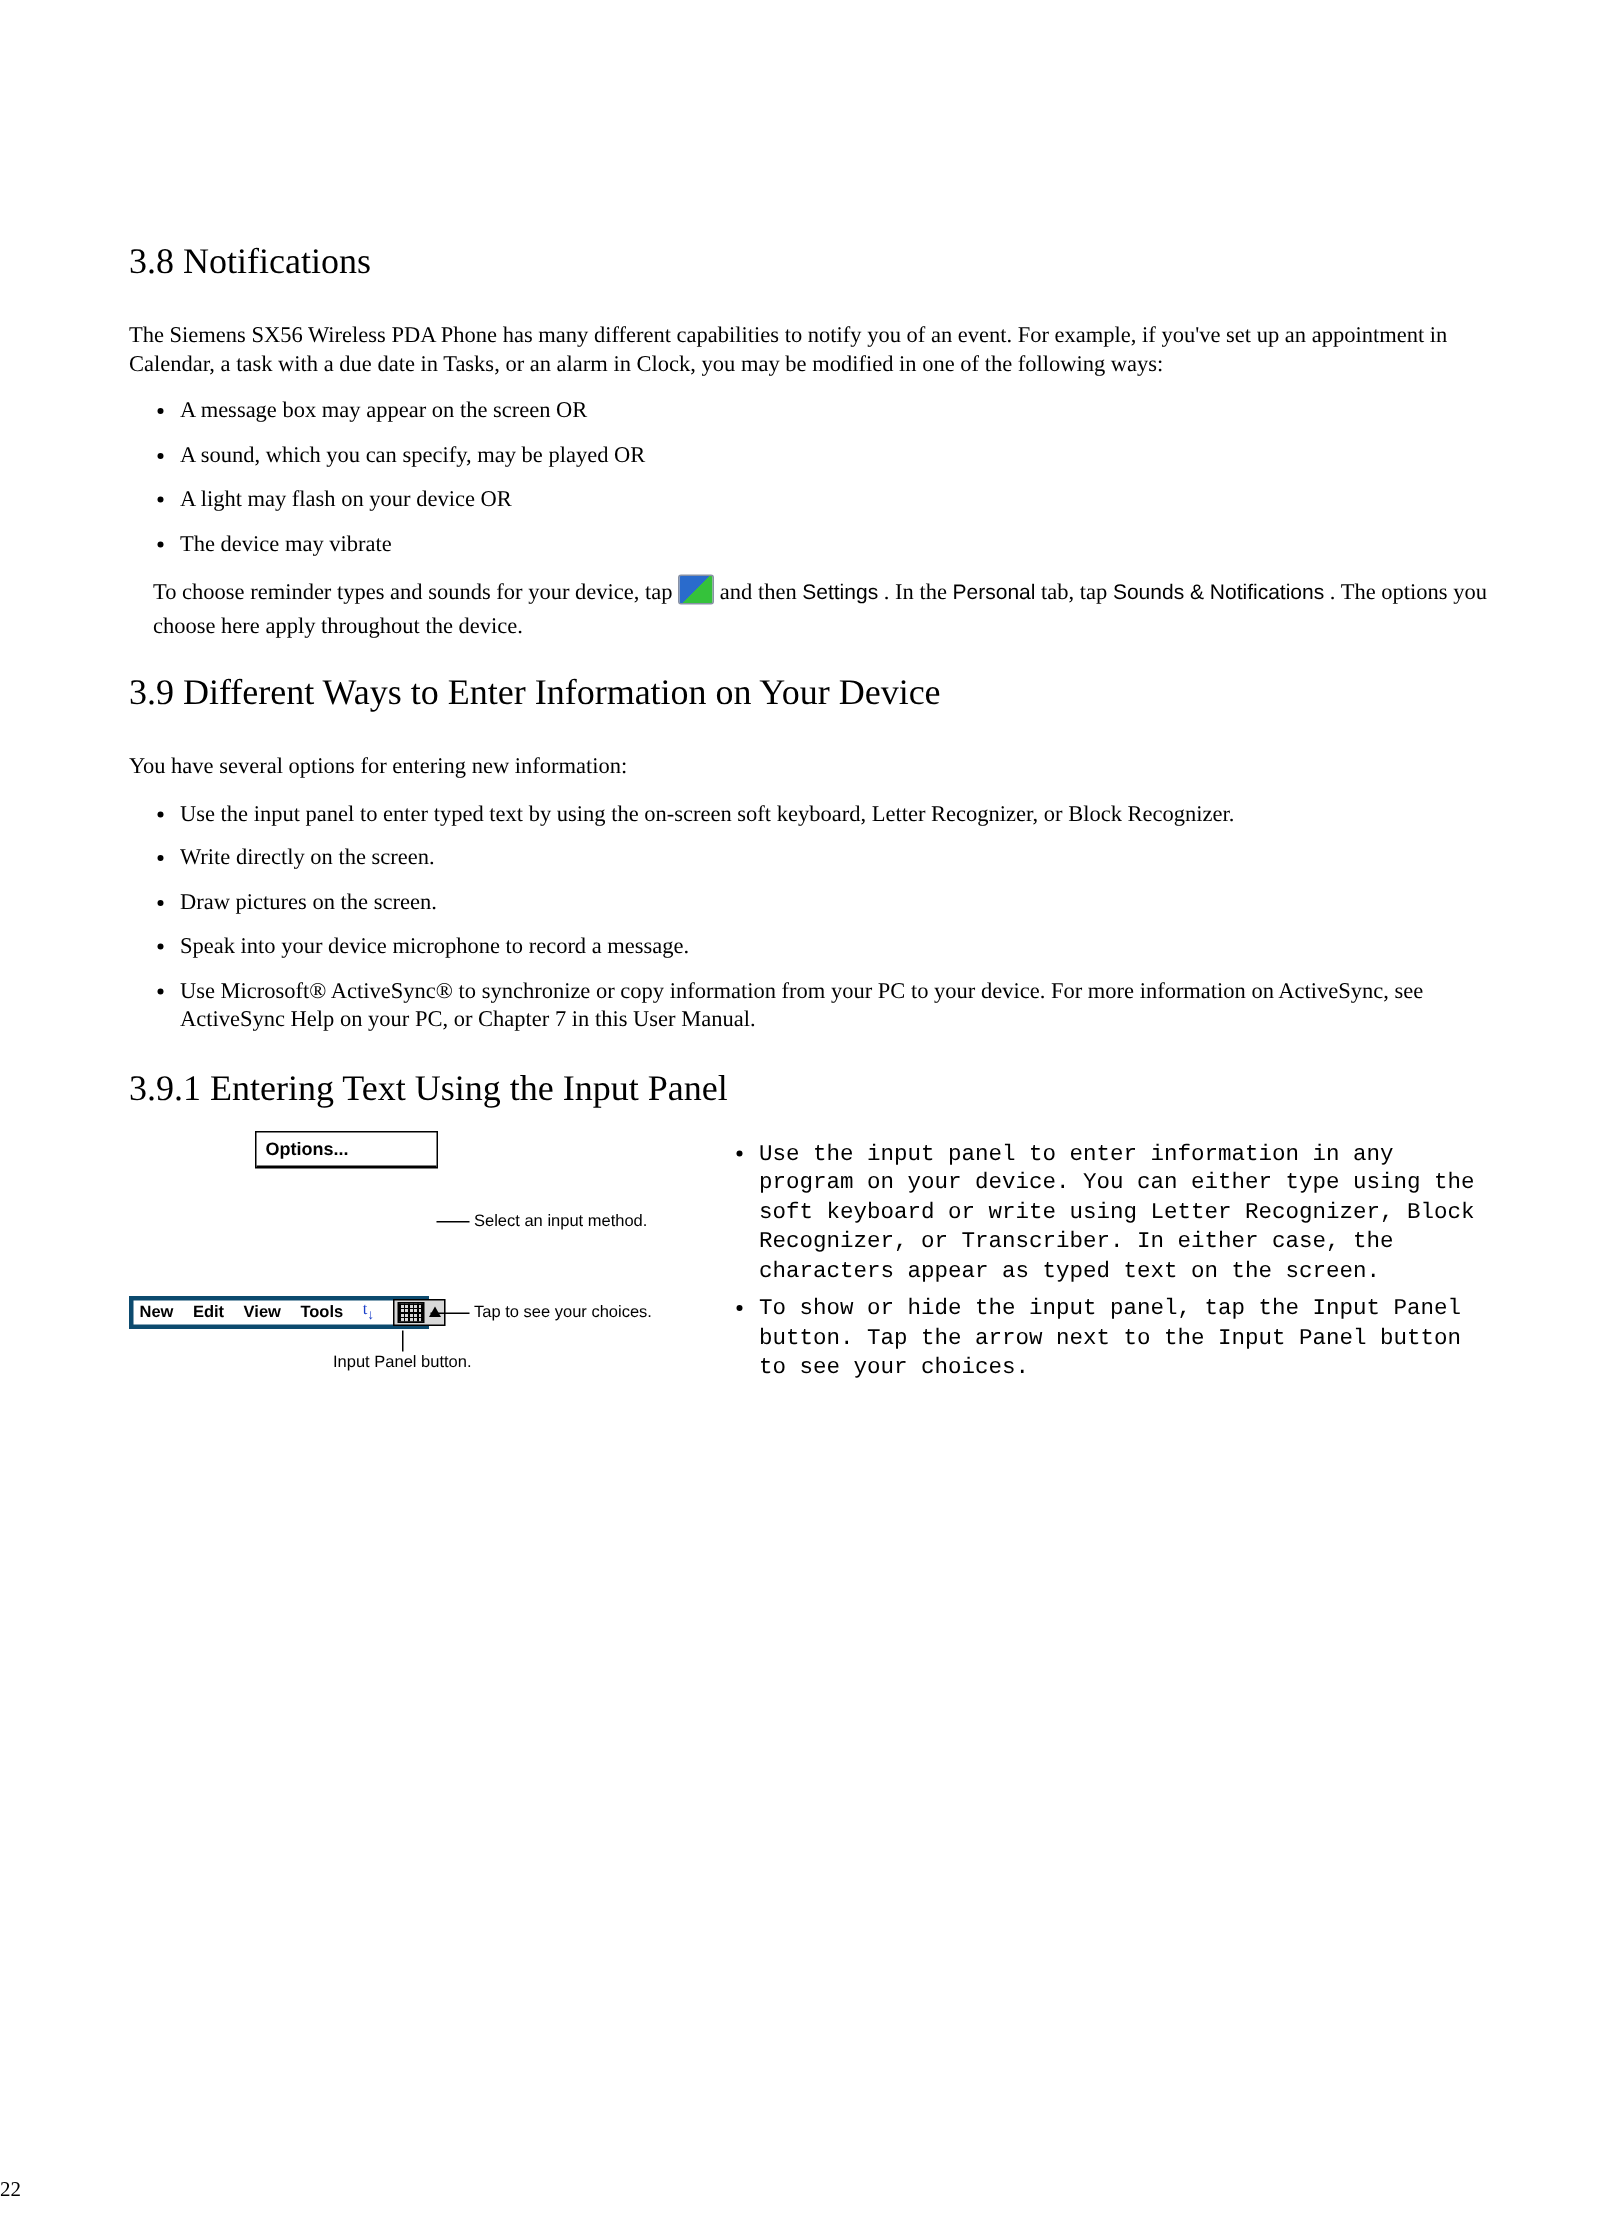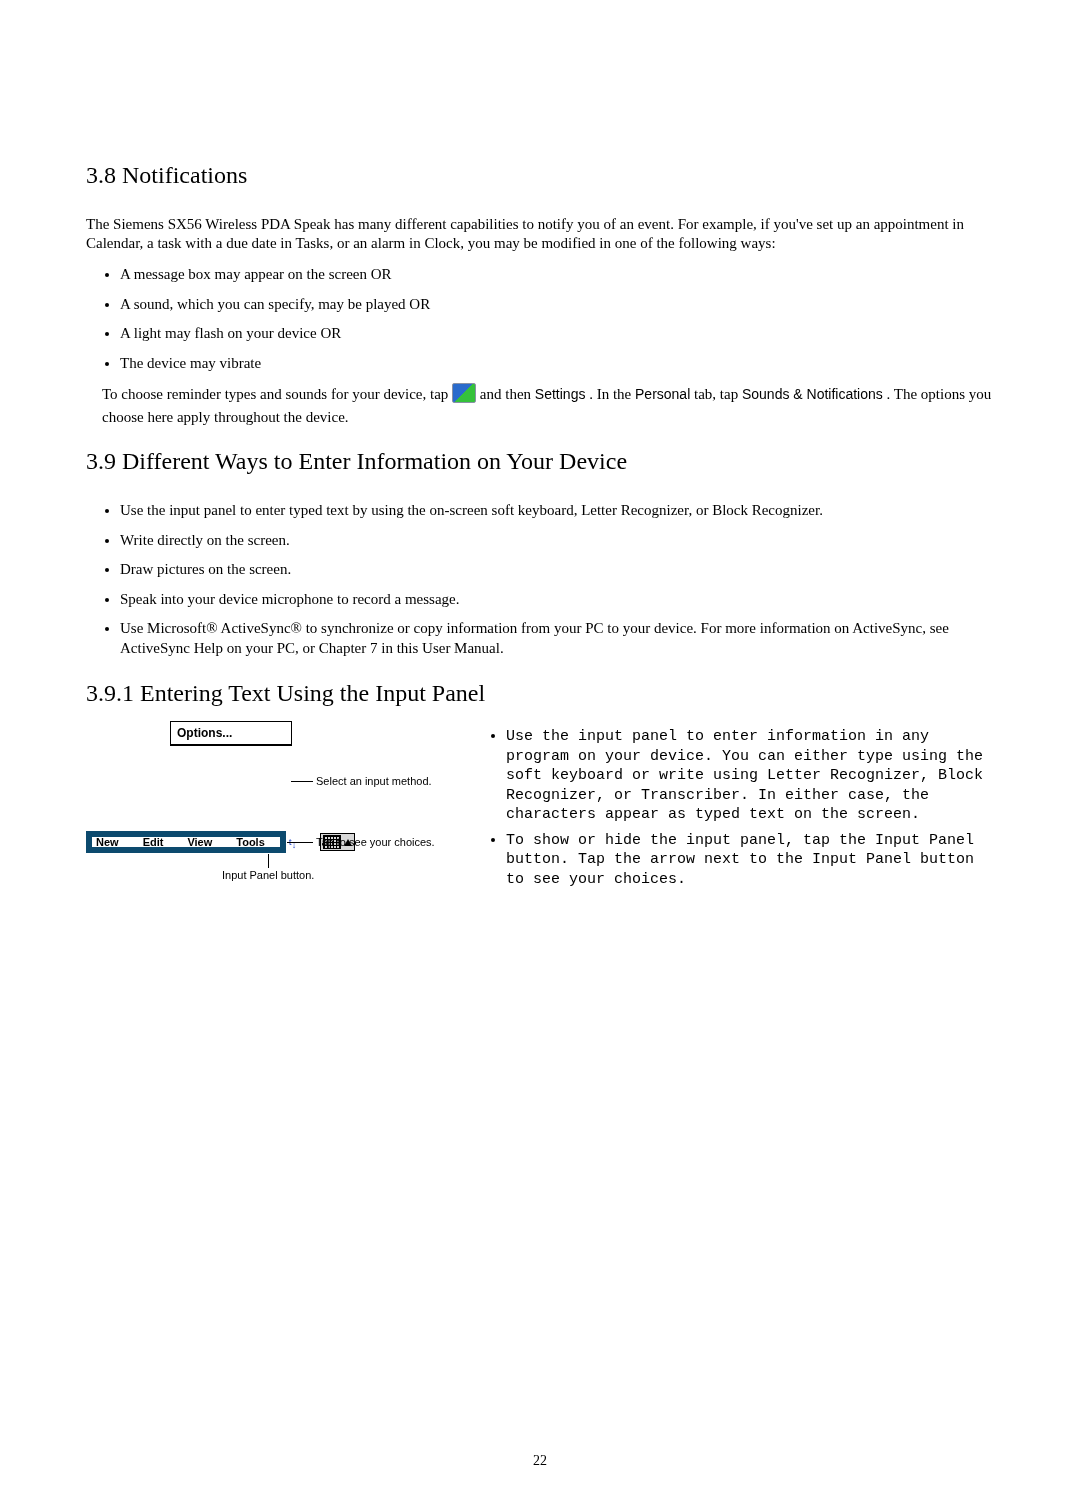--- a/index.html
+++ b/index.html
@@ -122,28 +122,28 @@
     position: absolute;
     background: #000;
   }
   
   .menubar {
     position: absolute;
     left: 0;
     top: 110px;
     width: 200px;
     height: 22px;
-    border: 6px solid #0c4a6e;
+    border: 3px solid #0c4a6e;
     background: #fff;
     display: flex;
     align-items: center;
     font-family: Tahoma, Arial, sans-serif;
     font-size: 11px;
     font-weight: bold;
-    gap: 24px;
+    gap: 13px;
     padding: 0 4px;
     box-sizing: border-box;
   }
   .menubar .abc {
     color: #1a3fc9;
     font-family: "Times New Roman", serif;
     font-weight: normal;
   }
   .kbd-icon {
     display: inline-block;
@@ -169,31 +169,31 @@
     align-items: center;
     gap: 3px;
     background: #d8d8d8;
   }
   
   .page-num {
     position: absolute;
     bottom: 20px;
     left: 0;
     right: 0;
-    text-align: center;
+    text-align: left;
     font-size: 14px;
   }
 </style>
 </head>
 <body>
 
 <div class="page">
 
   <h1 class="section">3.8 Notifications</h1>
-  <p class="body">The Siemens SX56 Wireless PDA Speak has many different capabilities to notify you of an event. For example, if you've set up an appointment in Calendar, a task with a due date in Tasks, or an alarm in Clock, you may be modified in one of the following ways:</p>
+  <p class="body">The Siemens SX56 Wireless PDA Phone has many different capabilities to notify you of an event. For example, if you've set up an appointment in Calendar, a task with a due date in Tasks, or an alarm in Clock, you may be modified in one of the following ways:</p>
 
   <ul class="bullets">
     <li>A message box may appear on the screen OR</li>
     <li>A sound, which you can specify, may be played OR</li>
     <li>A light may flash on your device OR</li>
     <li>The device may vibrate</li>
   </ul>
 
   <p class="settings-line">
     <span>To choose reminder types and sounds for your device, tap </span>
@@ -201,20 +201,21 @@
     <span> and then </span>
     <span class="ui-term">Settings</span>
     <span>. In the </span>
     <span class="ui-term">Personal</span>
     <span> tab, tap </span>
     <span class="ui-term">Sounds &amp; Notifications</span>
     <span>. The options you choose here apply throughout the device.</span>
   </p>
 
   <h1 class="section">3.9 Different Ways to Enter Information on Your Device</h1>
+  <p class="body">You have several options for entering new information:</p>
   <ul class="bullets">
     <li>Use the input panel to enter typed text by using the on-screen soft keyboard, Letter Recognizer, or Block Recognizer.</li>
     <li>Write directly on the screen.</li>
     <li>Draw pictures on the screen.</li>
     <li>Speak into your device microphone to record a message.</li>
     <li>Use Microsoft® ActiveSync® to synchronize or copy information from your PC to your device. For more information on ActiveSync, see ActiveSync Help on your PC, or Chapter 7 in this User Manual.</li>
   </ul>
 
   <h2 class="subsection">3.9.1 Entering Text Using the Input Panel</h2>
 

